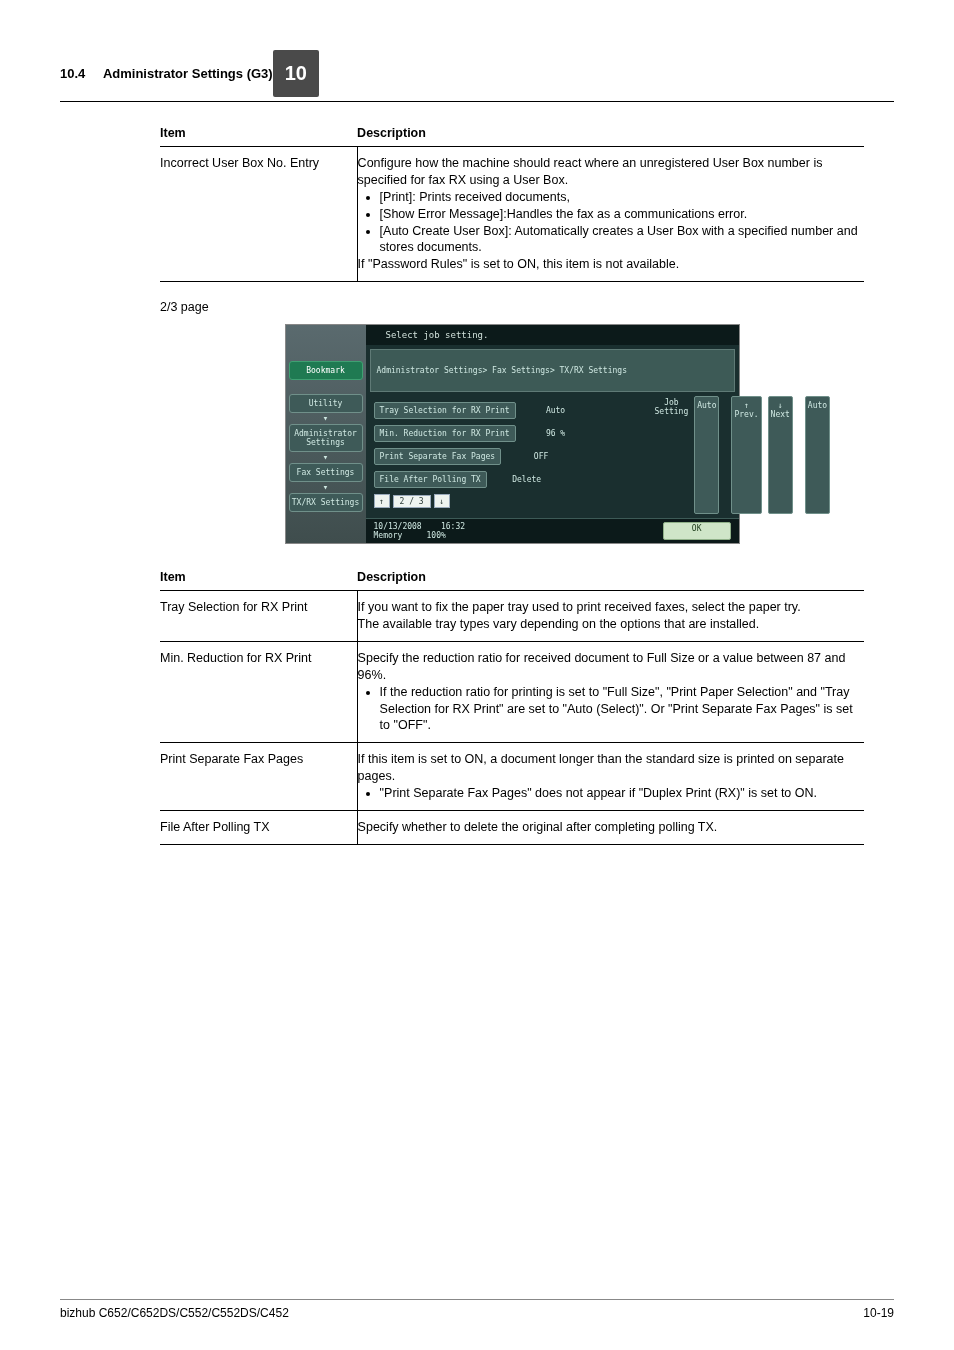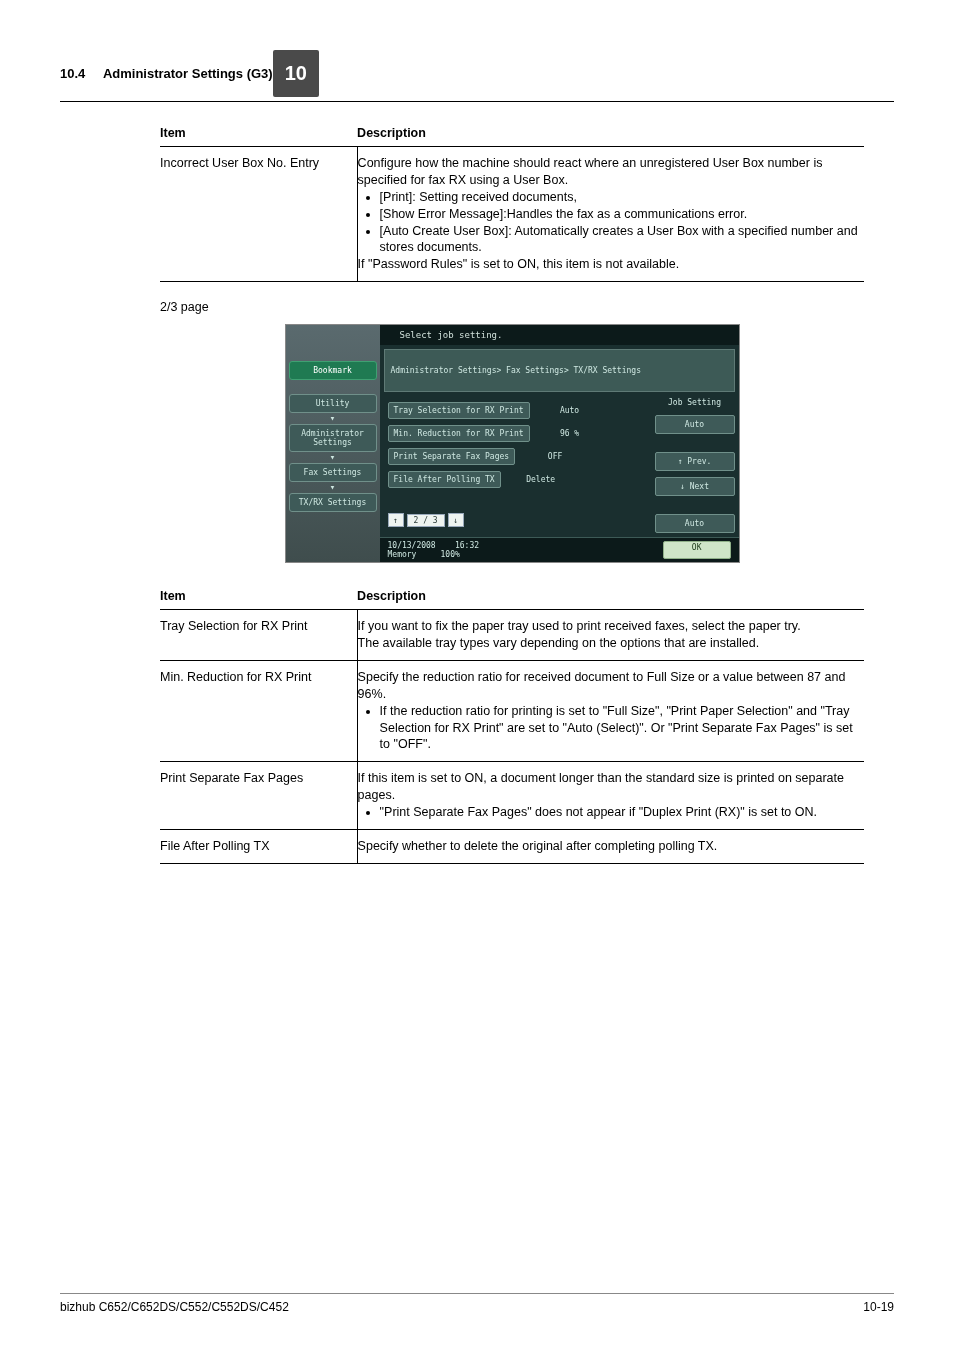--- a/index.html
+++ b/index.html
@@ -85,21 +85,21 @@
       width: 455px;
       margin: 10px auto 20px auto;
       background: #1a2f2f;
       border: 1px solid #888;
       display: flex;
       font-family: "Lucida Console", Monaco, monospace;
       font-size: 8px;
       color: #cfe8e2;
     }
     .ss-left {
-      width: 94px;
+      width: 80px;
       background: linear-gradient(to bottom, #5a6a6e, #3f4d4d);
       display: flex;
       flex-direction: column;
       padding: 3px;
       gap: 3px;
     }
     .ss-left-spacer { height: 30px; }
     .ss-nav-btn {
       background: #3e5a58;
       border: 1px solid #70908a;
@@ -118,31 +118,31 @@
     .ss-body { display: flex; flex: 1; padding: 4px; gap: 4px; }
     .ss-main { flex: 1; display: flex; flex-direction: column; gap: 6px; padding: 6px 4px; }
     .ss-row { display: flex; gap: 10px; align-items: center; }
     .ss-btn { background: #3e5a58; border: 1px solid #70908a; border-radius: 2px; padding: 3px 5px; min-width: 110px; text-align: center; }
     .ss-val { min-width: 60px; text-align: center; }
     
     .ss-pager { display: flex; gap: 3px; margin-top: auto; align-items: center; }
     .ss-pgbtn { background: #eef4f0; color: #2a3a36; border: 1px solid #9ab; width: 16px; height: 14px; text-align: center; font-size: 8px; line-height: 13px; }
     .ss-pgnum { background: #eef4f0; color: #2a3a36; border: 1px solid #9ab; padding: 1px 6px; font-size: 8px; }
     
-    .ss-side { width: 80px; display: flex; flex-direction: column; gap: 6px; }
+    .ss-side { width: 80px; display: flex; flex-direction: row; gap: 6px; }
     .ss-side-lbl { text-align: center; padding: 2px 0; font-size: 8px; }
     .ss-side-btn { background: #3e5a58; border: 1px solid #70908a; border-radius: 2px; text-align: center; padding: 4px 2px; }
     
     .ss-status { background: #0c1a1a; display: flex; justify-content: space-between; padding: 3px 8px; font-size: 8px; border-top: 1px solid #3d5a56; }
     .ss-ok { background: #cfe5c8; color: #1a3a18; border: 1px solid #8fb088; padding: 1px 28px; border-radius: 2px; }
     
     
     .footer {
       position: absolute;
-      bottom: 36px;
+      bottom: 30px;
       left: 60px;
       right: 60px;
       display: flex;
       justify-content: space-between;
       font-size: 12px;
       border-top: 0.5px solid #888;
       padding-top: 6px;
     }
   </style>
 </head>
@@ -165,21 +165,21 @@
         <th>Item</th>
         <th>Description</th>
       </tr>
     </thead>
     <tbody>
       <tr>
         <td>Incorrect User Box No. Entry</td>
         <td>
           <span>Configure how the machine should react where an unregistered User Box number is specified for fax RX using a User Box.</span>
           <ul class="bullets">
-            <li>[Print]: Setting received documents,</li>
+            <li>[Print]: Prints received documents,</li>
             <li>[Show Error Message]:Handles the fax as a communications error.</li>
             <li>[Auto Create User Box]: Automatically creates a User Box with a specified number and stores documents.</li>
           </ul>
           <span>If "Password Rules" is set to ON, this item is not available.</span>
         </td>
       </tr>
     </tbody>
   </table>
 
   <div class="page-label">2/3 page</div>

